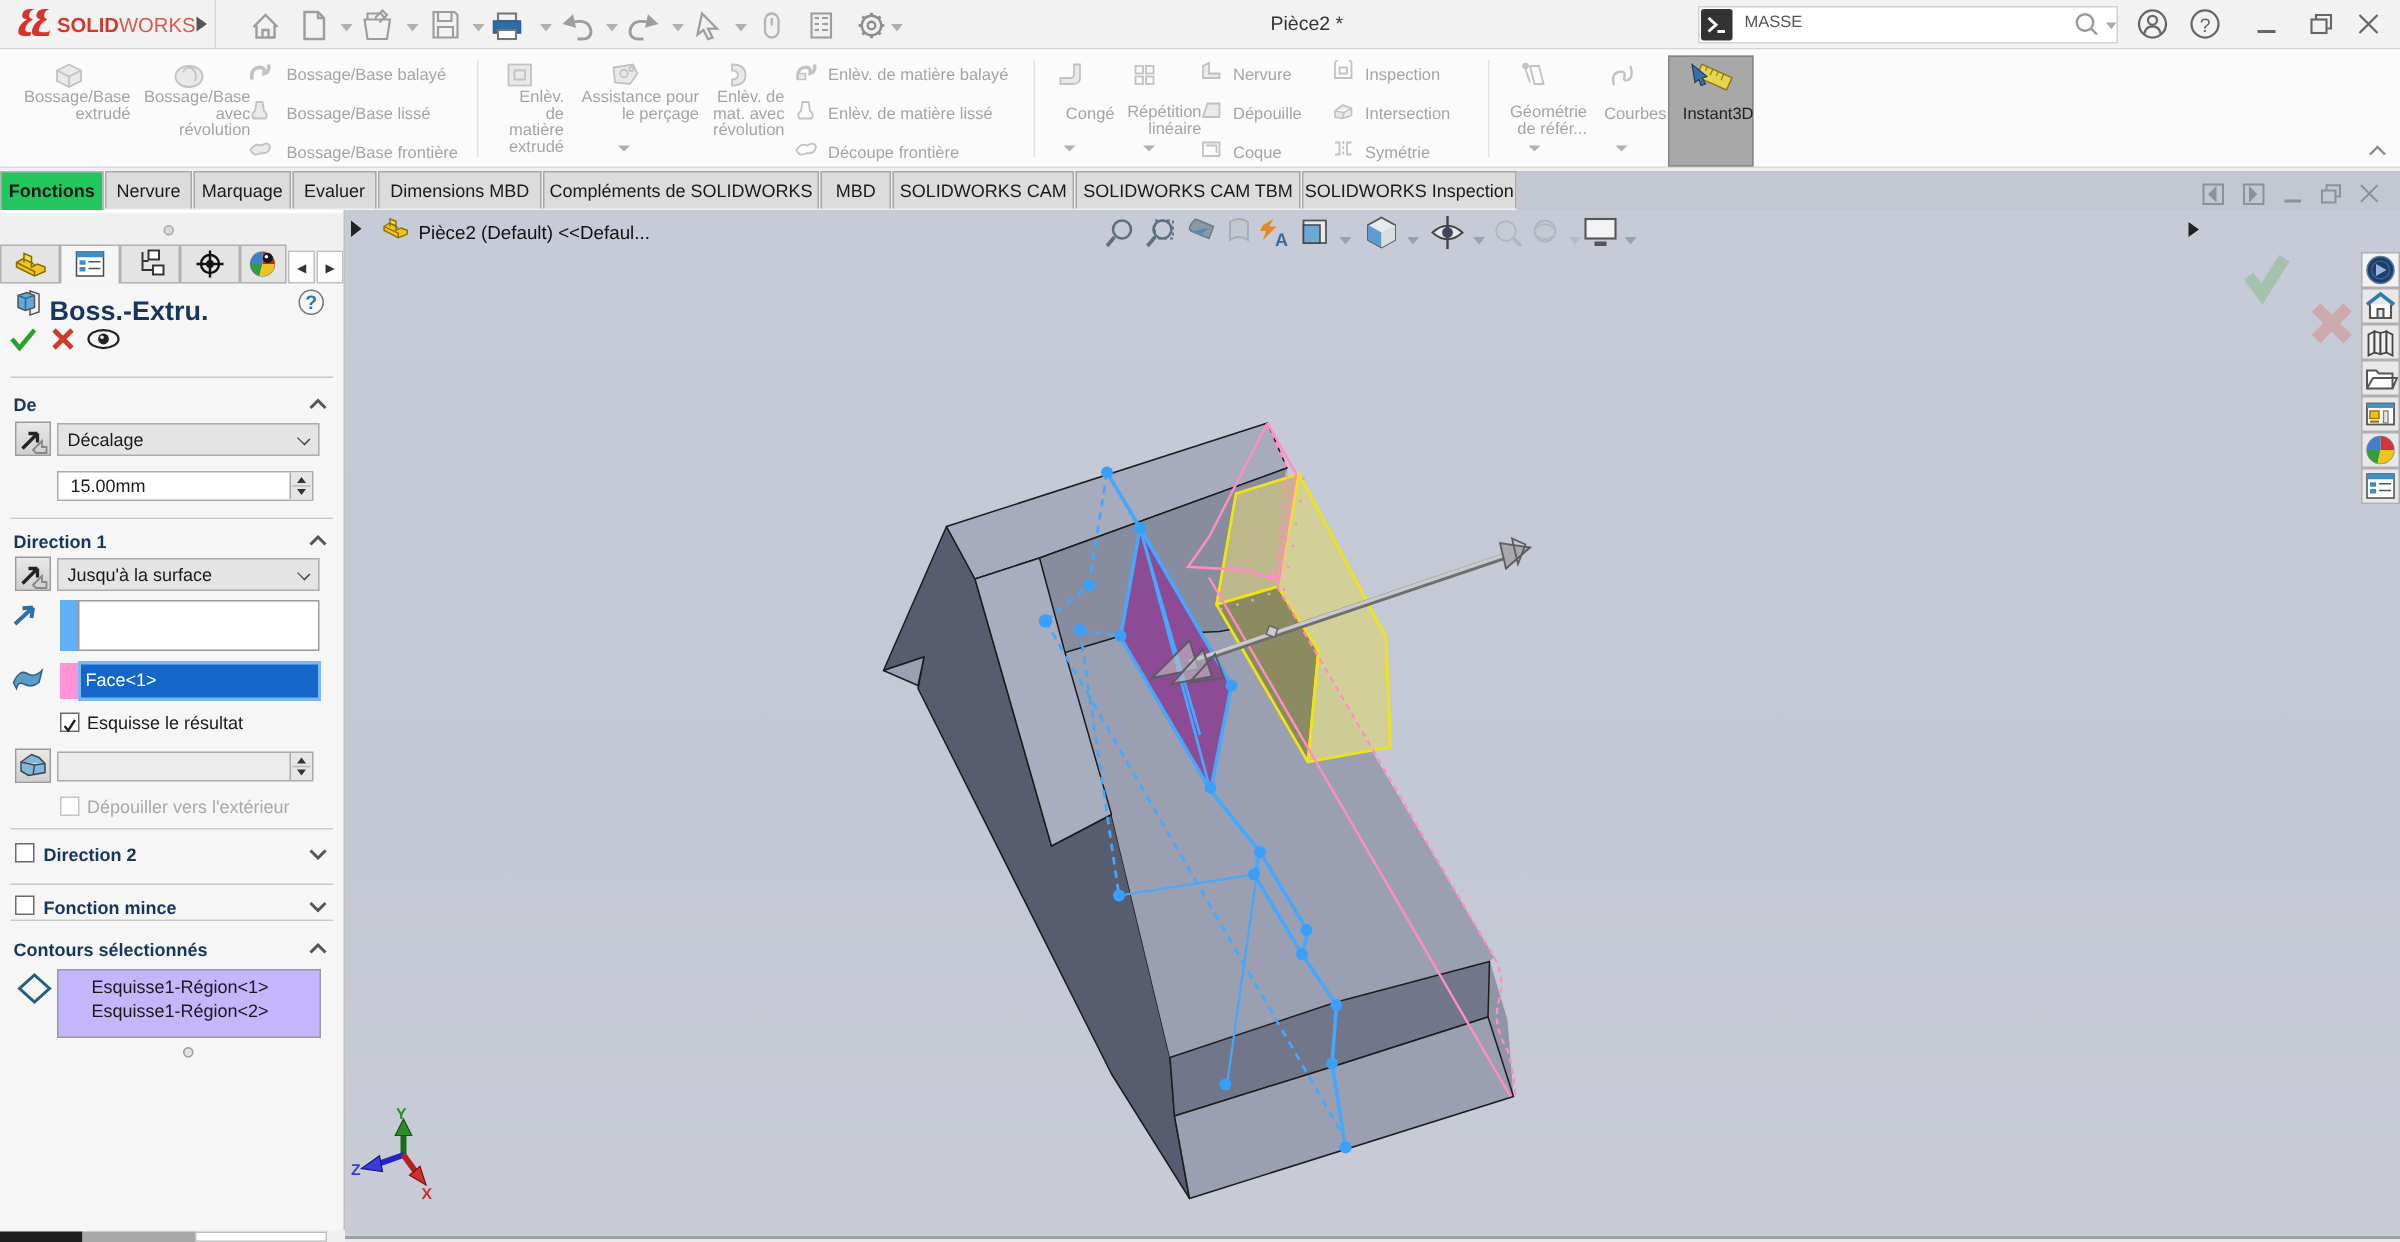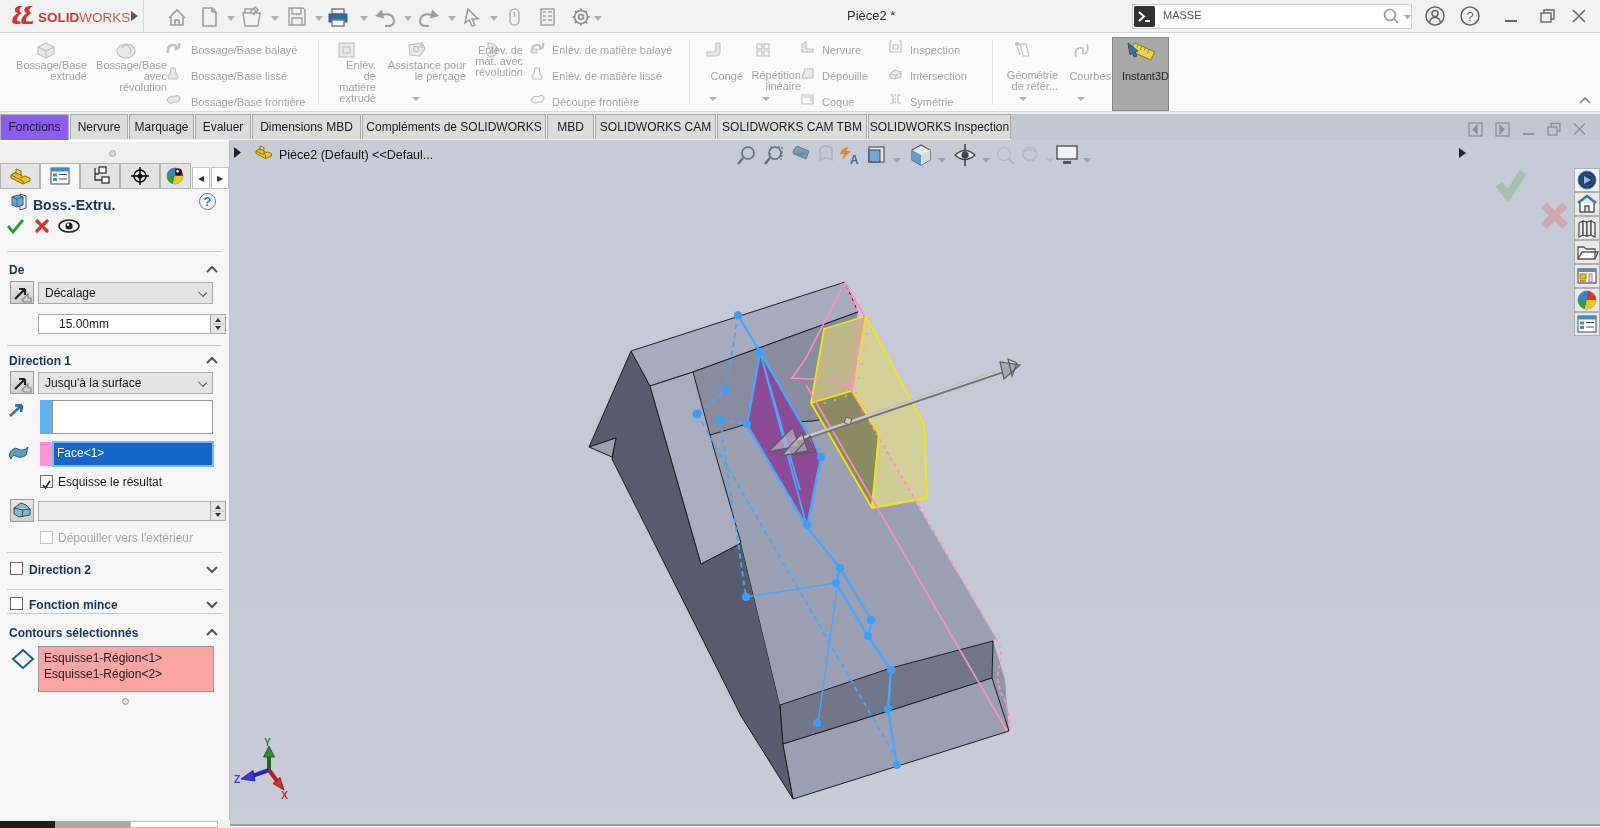--- a/index.html
+++ b/index.html
@@ -15,34 +15,34 @@
 #ribbon { position:absolute; left:0; top:33px; width:1600px; height:79px; background:#fbfbfb; border-bottom:1px solid #d8d8d8; }
 .rlbl { position:absolute; font-size:11px; color:#a5a5a5; text-align:right; white-space:nowrap; }
 .rlbl2 { position:absolute; font-size:11px; color:#a5a5a5; white-space:nowrap; }
 .rsep { position:absolute; top:7px; width:1px; height:65px; background:#e2e2e2; }
 .rcaret { position:absolute; width:0; height:0; border-left:4px solid transparent; border-right:4px solid transparent; border-top:4px solid #b0b0b0; }
 
 
 #tabrow { position:absolute; left:0; top:112px; width:1600px; height:28px; background:#f0f0f0; }
 #tabrow .bluepart { position:absolute; left:1011px; top:2px; width:589px; height:26px; background:#c2c7d2; }
 .tab { position:absolute; top:2px; height:25px; background:#dcdcdc; border:1px solid #a8a8a8; border-bottom:none; font-size:12px; color:#1a1a1a; text-align:center; line-height:24px; }
-.tab.active { background:#8b5cf6; font-weight:normal; border-color:#b5b5b5; height:26px; z-index:2; }
+.tab.active { background:#22c55e; font-weight:bold; border-color:#b5b5b5; height:26px; z-index:2; }
 
 
 #panel { position:absolute; left:0; top:140px; width:230px; height:680px; background:#f6f6f6; }
 #paneltop { position:absolute; left:0; top:0; width:230px; height:23px; background:#f0f0f0; border-top:2px solid #fff; }
 #paneltabs { position:absolute; left:0; top:23px; width:230px; height:26px; background:#f0f0f0; }
 .ptab { position:absolute; top:0; width:40px; height:26px; background:#e4e4e4; border:1px solid #b2b2b2; }
 .ptab.active { background:#f6f6f6; border-bottom:none; }
 .parrow { position:absolute; top:4px; width:18px; height:22px; background:#fdfdfd; border:1px solid #c0c0c0; font-size:8px; text-align:center; line-height:21px; color:#333; }
 .sep { position:absolute; left:7px; width:215px; height:1px; background:#c9c9c9; }
 .sechead { position:absolute; font-size:12px; font-weight:bold; color:#17365d; }
 .combo { position:absolute; left:38px; width:175px; height:22px; background:#e4e4e4; border:1px solid #acacac; font-size:12px; color:#1a1a1a; line-height:20px; padding-left:6px; }
 .combo .dn { position:absolute; right:6px; top:6px; width:7px; height:7px; border-right:1.8px solid #444; border-bottom:1.8px solid #444; transform:rotate(45deg) scale(1,0.8); }
-.spin { position:absolute; left:38px; width:188px; height:20px; background:#ffffff; border:1px solid #acacac; font-size:12px; color:#1a1a1a; line-height:18px; padding-left:20px; }
+.spin { position:absolute; left:38px; width:171px; height:20px; background:#ffffff; border:1px solid #acacac; font-size:12px; color:#1a1a1a; line-height:18px; padding-left:8px; }
 .spinbtn { position:absolute; right:0; top:0; width:15px; height:18px; background:#e6e6e6; border-left:1px solid #acacac; }
 .iconbtn { position:absolute; left:10px; width:24px; height:23px; background:linear-gradient(#e8e8e8,#cfcfcf); border:1px solid #9a9a9a; }
 .cb { position:absolute; width:13px; height:13px; background:#fff; border:1px solid #6a6a6a; }
 .cblbl { position:absolute; font-size:12px; color:#1a1a1a; }
 
 
 #viewport { position:absolute; left:230px; top:140px; width:1370px; height:684px; background:linear-gradient(180deg,#c7cbd7 0%,#c4c8d4 60%,#c9ccd7 100%); }
 #vbottom { position:absolute; left:230px; top:824px; width:1370px; height:4px; background:#e9e9e9; border-top:2px solid #9ba0a9; }
 #pbottom { position:absolute; left:0; top:820px; width:230px; height:8px; background:#f0f0f0; }
 
@@ -202,21 +202,21 @@
           <circle cx="15" cy="5" r="1.4"></circle>
         </g>
       </svg>
     <div class="rlbl" style="left:366px;top:27px;width:100px;line-height:11px">Assistance pour<br>le perçage</div>
     <div class="rcaret" style="left:412px;top:64px"></div>
     <svg class="abs" style="left:483px;top:8px" width="20" height="18" viewBox="0 0 20 18">
         <g fill="#e9e9e9" stroke="#c2c2c2" stroke-width="1.2">
           <path d="M5 2 Q14 2 14 9 Q14 16 5 16 L5 12 Q9 12 9 9 Q9 6 5 6 Z"></path>
         </g>
       </svg>
-    <div class="rlbl" style="left:463px;top:12px;width:60px;line-height:11px">Enlèv. de<br>mat. avec<br>révolution</div>
+    <div class="rlbl" style="left:463px;top:27px;width:60px;line-height:11px">Enlèv. de<br>mat. avec<br>révolution</div>
     <svg class="abs" style="left:530px;top:7px" width="15" height="15" viewBox="0 0 15 15">
         <path d="M2 13 Q1 6 6 5 Q11 4 10 9 Q14 8 13 3" fill="none" stroke="#c2c2c2" stroke-width="2.2"></path>
         <rect x="2" y="9" width="5" height="4" fill="#e9e9e9" stroke="#c2c2c2"></rect>
       </svg>
     <div class="rlbl2" style="left:552px;top:11px">Enlèv. de matière balayé</div>
     <svg class="abs" style="left:530px;top:33px" width="15" height="15" viewBox="0 0 15 15">
         <path d="M5 2 L9 2 L10 8 Q13 10 11 13 L3 13 Q1 10 4 8 Z" fill="none" stroke="#c2c2c2" stroke-width="1.2"></path>
       </svg>
     <div class="rlbl2" style="left:552px;top:37px">Enlèv. de matière lissé</div>
     <svg class="abs" style="left:530px;top:59px" width="15" height="15" viewBox="0 0 15 15">
@@ -391,21 +391,21 @@
         </svg>
     </div>
 
     <svg class="abs" style="left:9px;top:51px" width="22" height="22" viewBox="0 0 22 22">
         <g stroke="#555" stroke-width="1">
           <path d="M11 3 L17 5 L17 17 L11 19 Z" fill="#f2f2f2"></path>
           <path d="M3 6 L9 4 L14 6 L14 14 L8 16 L3 14 Z" fill="#62a8d8"></path>
           <path d="M3 6 L8 8 L14 6 M8 8 L8 16" fill="none" stroke="#2d6a96"></path>
         </g>
       </svg>
-    <div class="abs" style="left:33px;top:57px;font-size:14px;font-weight:bold;color:#17365d">Boss.-Extru.</div>
+    <div class="abs" style="left:33px;top:57px;font-size:18px;font-weight:bold;color:#17365d">Boss.-Extru.</div>
     <div class="abs" style="left:199px;top:53px;width:17px;height:17px;border:1.5px solid #777;border-radius:50%;color:#2c77b8;font-size:13px;font-weight:bold;text-align:center;line-height:16px">?</div>
     <svg class="abs" style="left:6px;top:77px" width="75" height="18" viewBox="0 0 75 18">
       <path d="M2 9 L7 15 L17 3" stroke="#2ca02c" stroke-width="3" fill="none"></path>
       <path d="M30 3 L42 15 M42 3 L30 15" stroke="#d03a2a" stroke-width="3.2"></path>
       <ellipse cx="63" cy="9" rx="10" ry="6" fill="none" stroke="#222" stroke-width="1.5"></ellipse>
       <circle cx="63" cy="9" r="3.6" fill="#222"></circle>
         <circle cx="62" cy="7.8" r="1.2" fill="#fff"></circle>
     </svg>
     <div class="sep" style="top:111px"></div>
 
@@ -477,21 +477,21 @@
       </svg>
     <div class="sep" style="top:473px"></div>
 
     <div class="sechead" style="left:9px;top:486px">Contours sélectionnés</div>
     <svg class="abs" style="left:205px;top:488px" width="14" height="9">
         <path d="M2 7 L7 2 L12 7" stroke="#555" stroke-width="2" fill="none"></path>
       </svg>
     <svg class="abs" style="left:11px;top:508px" width="24" height="22">
         <path d="M12 2 L22 11 L12 20 L2 11 Z" fill="none" stroke="#1d6080" stroke-width="2"></path>
       </svg>
-    <div class="abs" style="left:38px;top:506px;width:176px;height:46px;background:#fca5a5;border:1px solid #9a9a9a;font-size:12px;color:#1a1a1a;padding:3px 0 0 5px;line-height:16px">Esquisse1-Région&lt;1&gt;<br>Esquisse1-Région&lt;2&gt;</div>
+    <div class="abs" style="left:38px;top:506px;width:176px;height:46px;background:#c4b5fd;border:1px solid #9a9a9a;font-size:12px;color:#1a1a1a;padding:3px 0 0 22px;line-height:16px">Esquisse1-Région&lt;1&gt;<br>Esquisse1-Région&lt;2&gt;</div>
     <div class="abs" style="left:122px;top:558px;width:7px;height:7px;border-radius:50%;background:#e2e2e2;border:1px solid #999"></div>
 
     <div class="abs" style="left:229px;top:0;width:8px;height:680px;background:#f0f0f0;border-left:1px solid #c0c0c0"></div>
     <div class="abs" style="left:230px;top:326px;width:6px;height:7px;border-radius:50%;background:#ddd;border:1px solid #999"></div>
   </div>
 
   <div id="viewport">
   <svg width="1370" height="684" viewBox="230 140 1370 684" style="position:absolute;left:0;top:0">
 
     <g stroke="#1c1c1c" stroke-width="1" stroke-linejoin="round">

